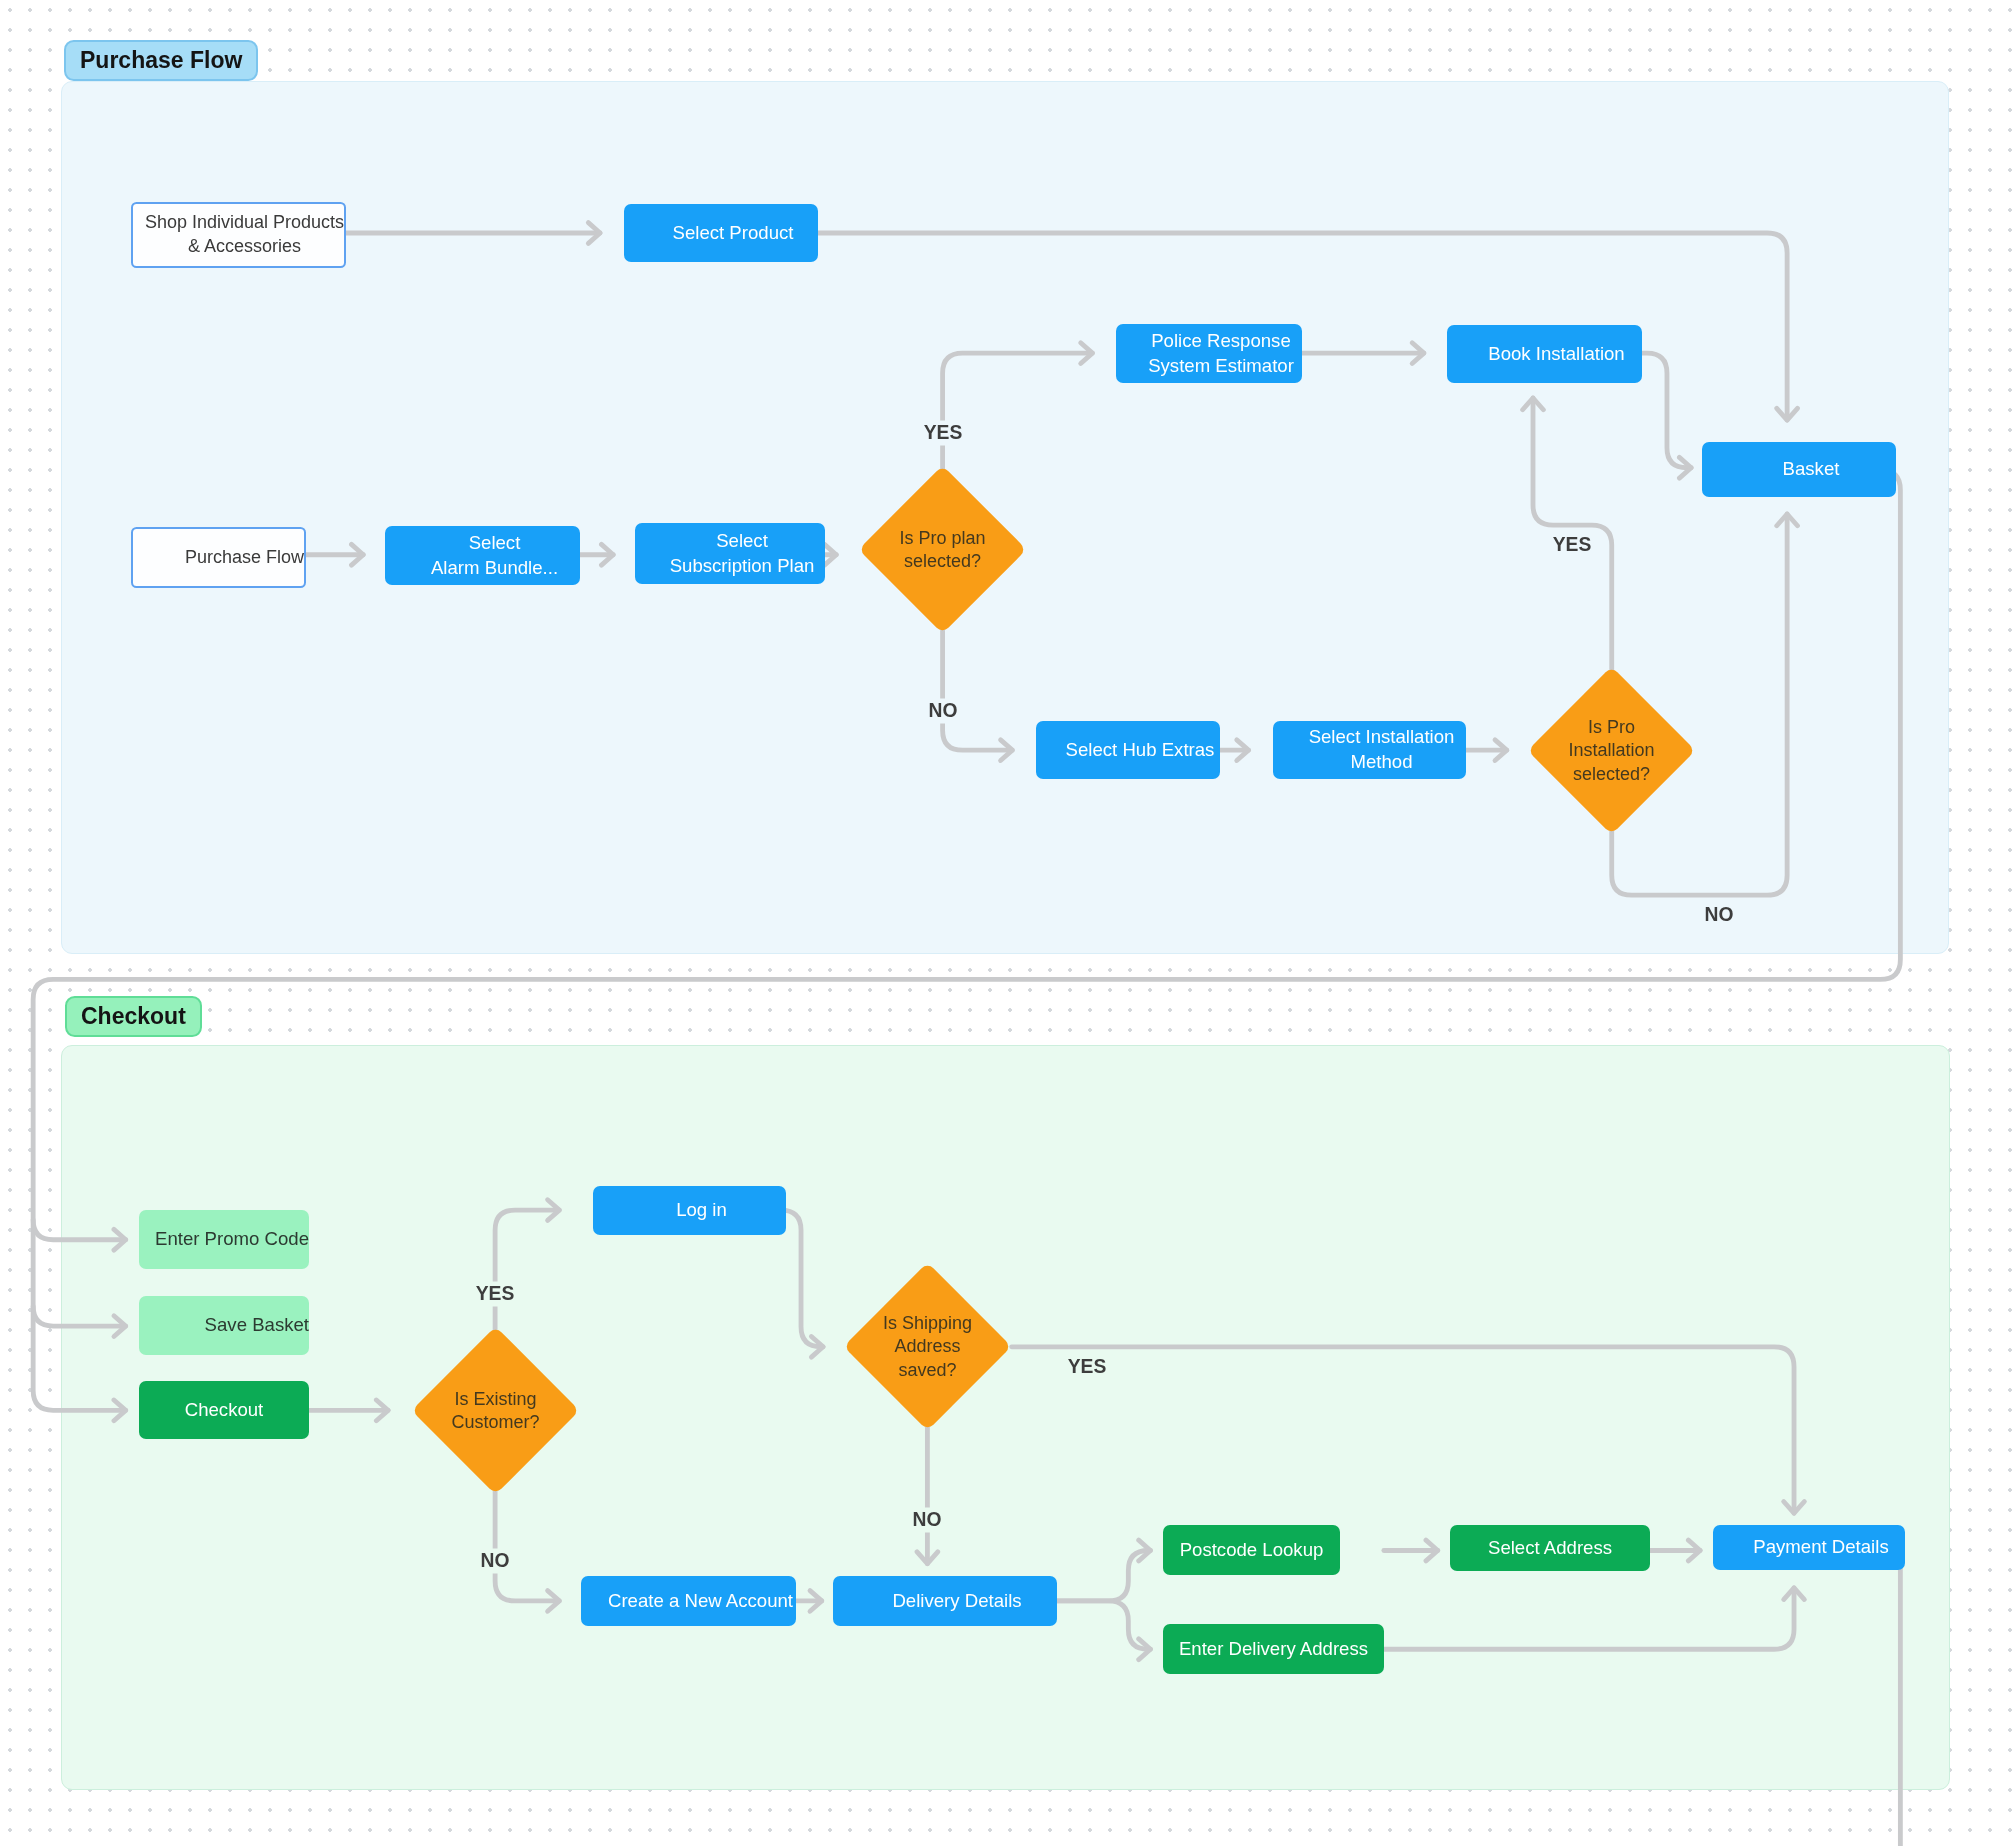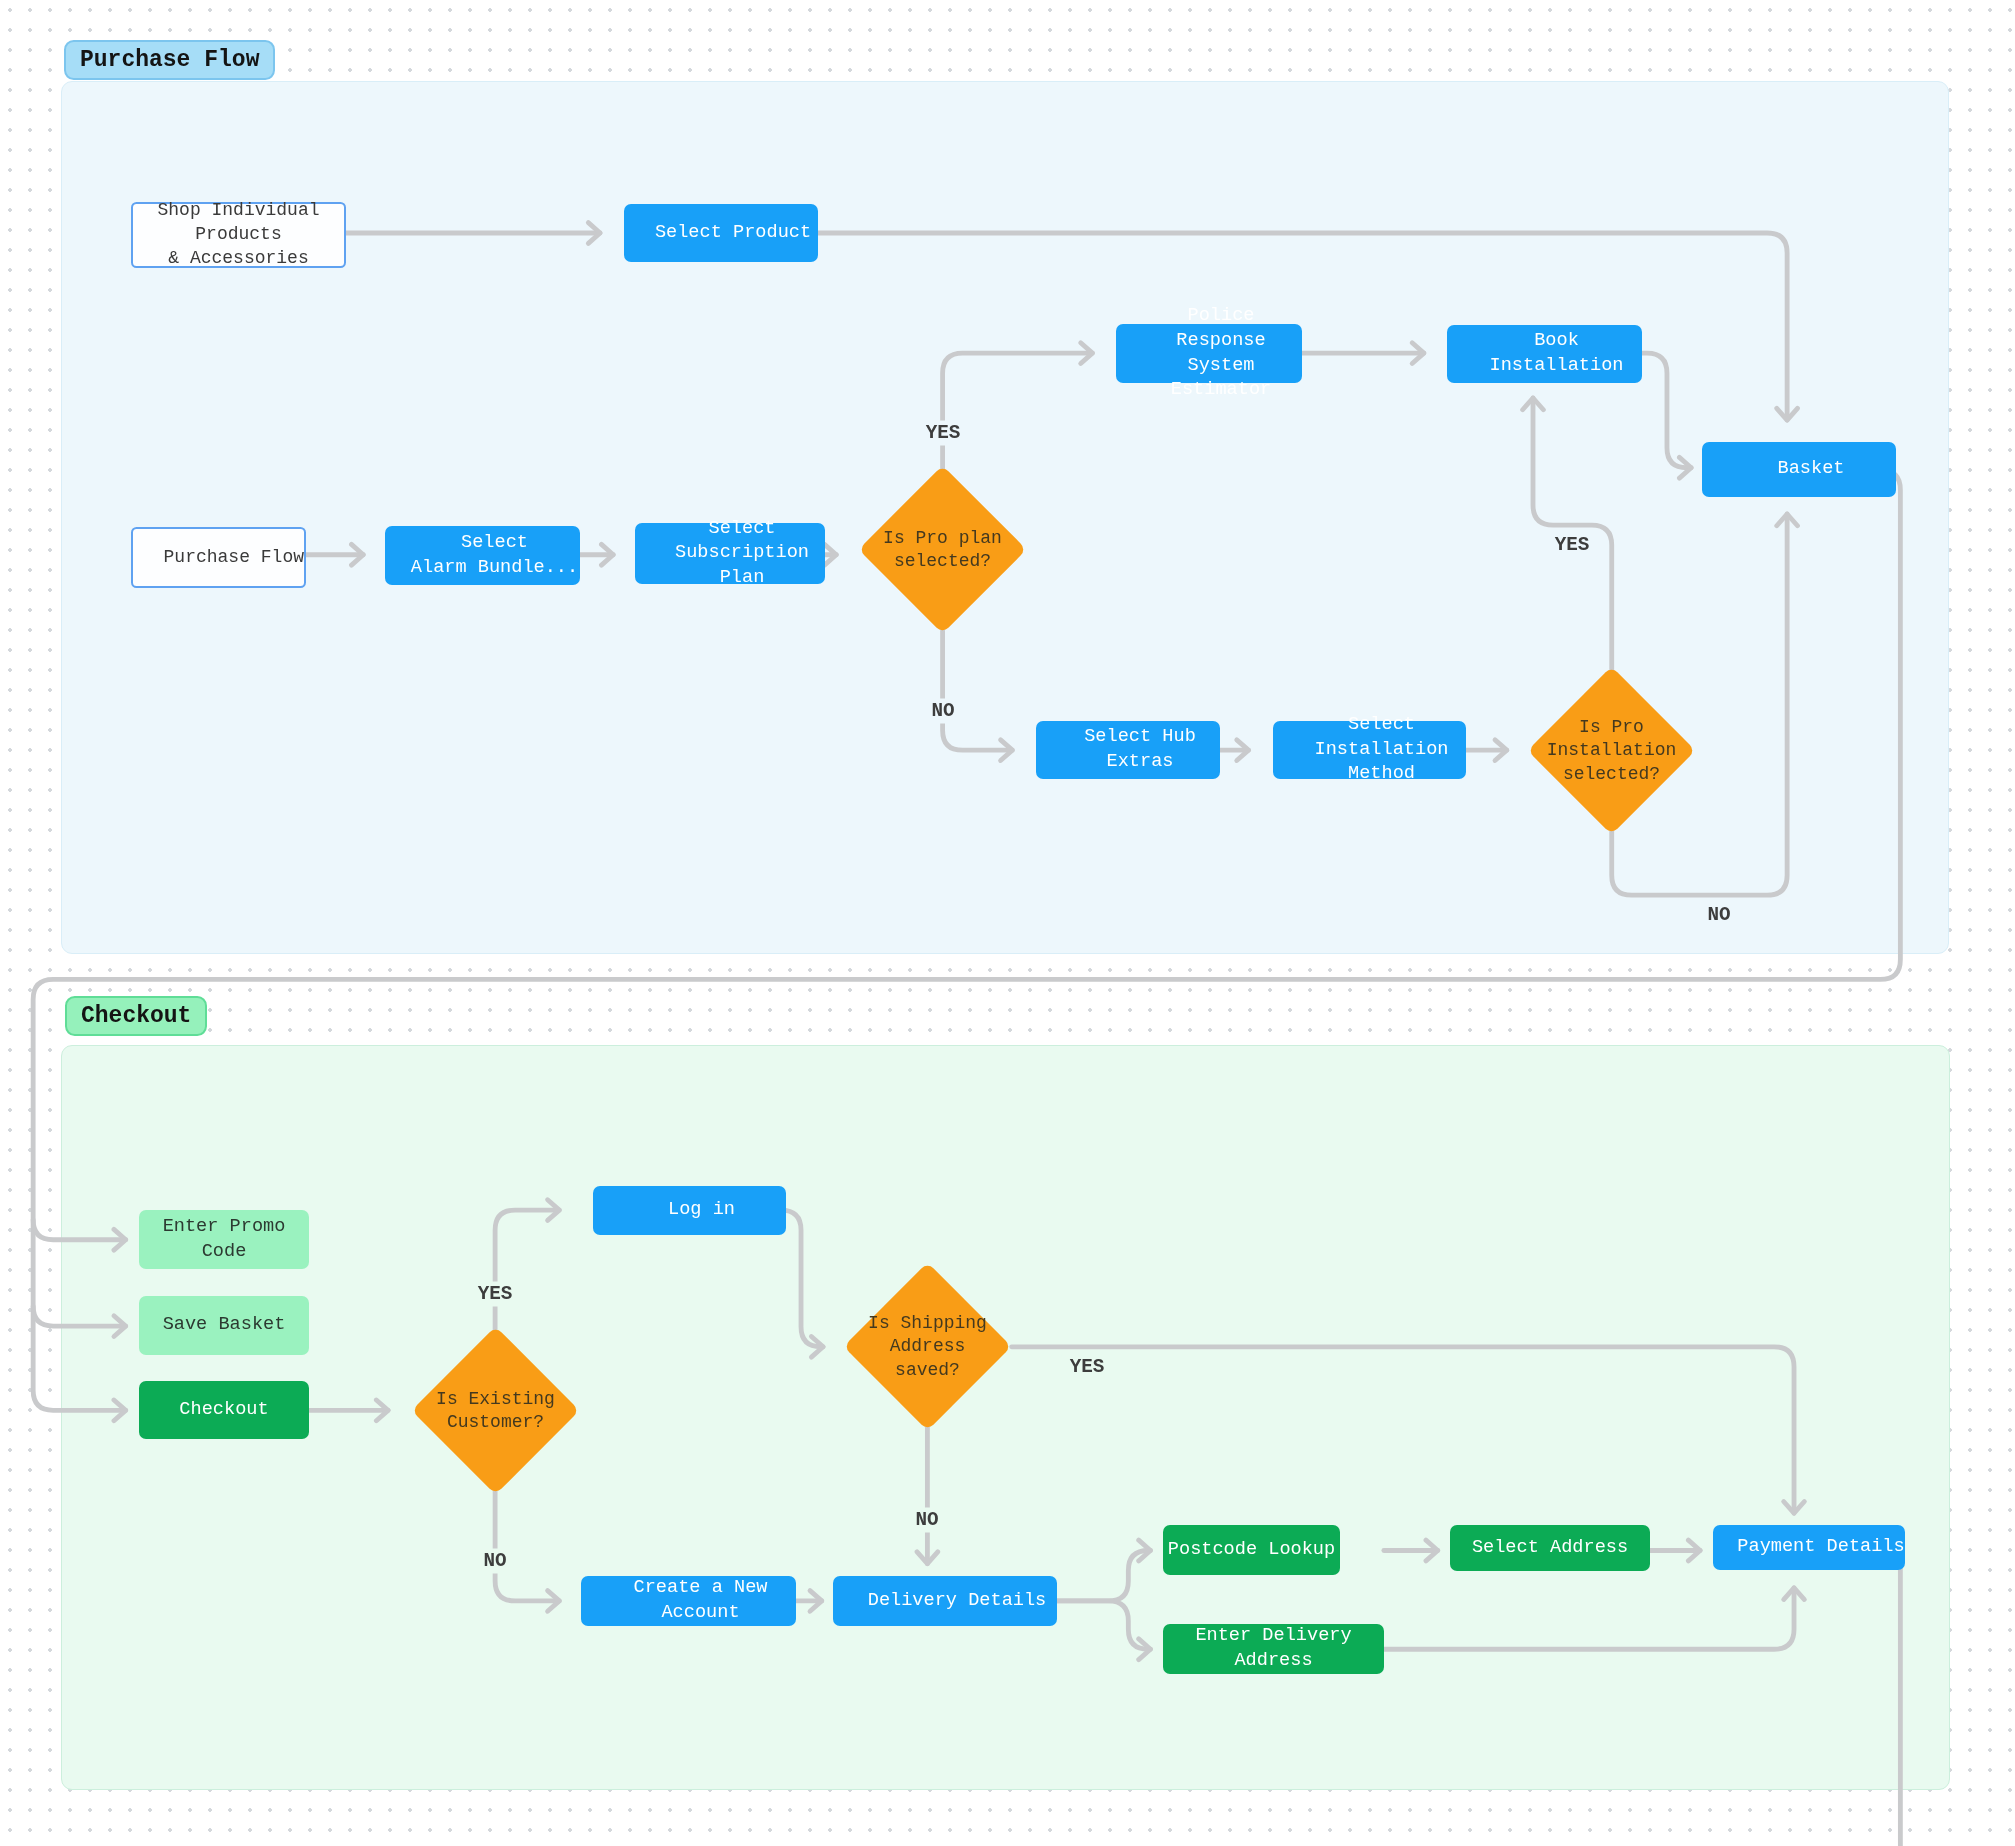--- a/index.html
+++ b/index.html
@@ -1,38 +1,38 @@
 <!DOCTYPE html>
 <html style="font-size:11px"><head>
 <meta charset="utf-8">
 <style>
   html,body{margin:0;padding:0;background:#fff;}
   .canvas{
     position:relative;width:2015px;height:1847px;
     background-color:#ffffff;
     background-image:radial-gradient(circle,#d4d8dc 1.7px,transparent 1.9px);
     background-size:20px 20px;
-    font-family:Liberation Mono, monospace;
+    font-family:Liberation Sans, sans-serif;
     overflow:hidden;
   }
   .section{position:absolute;border-radius:11px;z-index:0;}
   .section.purchase{left:61px;top:81px;width:1886px;height:871px;background:#edf7fc;border:1.4px solid #d9eef8;}
   .section.checkout{left:61px;top:1045px;width:1887px;height:743px;background:#e9faf0;border:1.4px solid #ccefdd;}
   .badge{position:absolute;font-weight:700;font-size:23px;color:#141414;padding:4.8px 14px;border-radius:9.7px;z-index:2;}
   .badge.purchase{left:64px;top:40px;background:#a6ddf7;border:2.1px solid #7cc5ee;}
   .badge.checkout{left:65px;top:996px;background:#95f1bb;border:2.1px solid #5fdd97;}
   svg.edges{position:absolute;left:0;top:0;z-index:1;pointer-events:none;}
   .node{
     position:absolute;display:flex;align-items:center;justify-content:center;
     text-align:center;z-index:2;border-radius:7px;line-height:1.32;
   }
   .node span{display:block;white-space:pre-line;}
   .blue{background:#18a0f8;color:#ffffff;font-size:18.6px;padding-left:24px;}
   .green{background:#0cab55;color:#ffffff;font-size:18.6px;}
-  .lightgreen{background:#9af2bf;color:#2c3a31;font-size:18.6px;}
+  .lightgreen{background:#9af2bf;color:#2c3a31;font-size:18.6px;justify-content:flex-end;}
   .start{background:#fdfeff;border:2.1px solid #5fa2f1;color:#3a3a3a;font-size:18px;border-radius:5.5px;justify-content:flex-end;}
   .diamond{
     position:absolute;width:119px;height:119px;background:#f99d16;
     transform:rotate(45deg);border-radius:8.3px;z-index:2;
   }
   .dlabel{
     position:absolute;inset:-23.5px;display:flex;align-items:center;justify-content:center;
     transform:rotate(-45deg);text-align:center;white-space:pre-line;
     font-size:18px;color:#44391f;line-height:1.3;
   }

